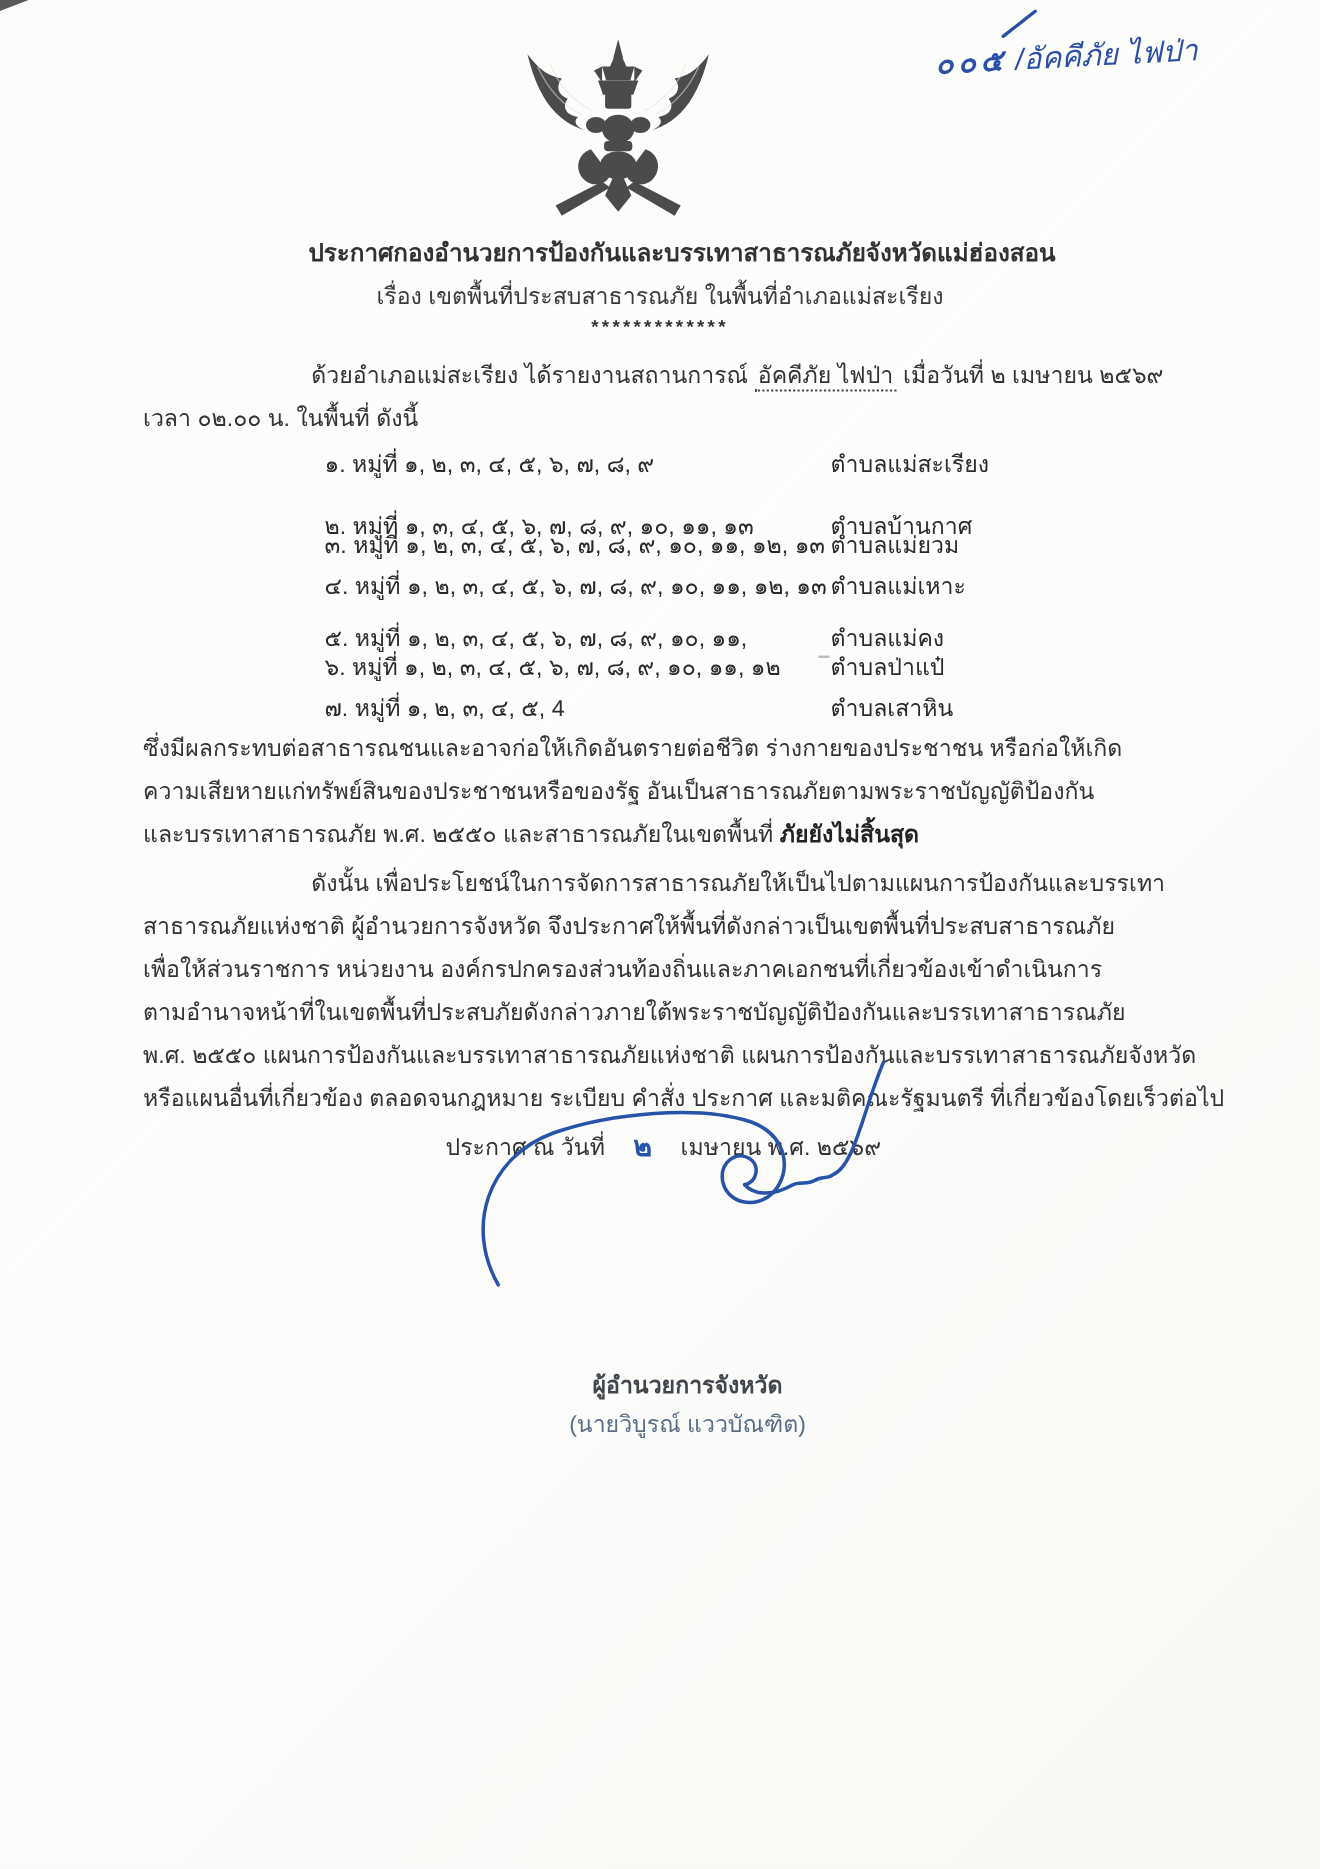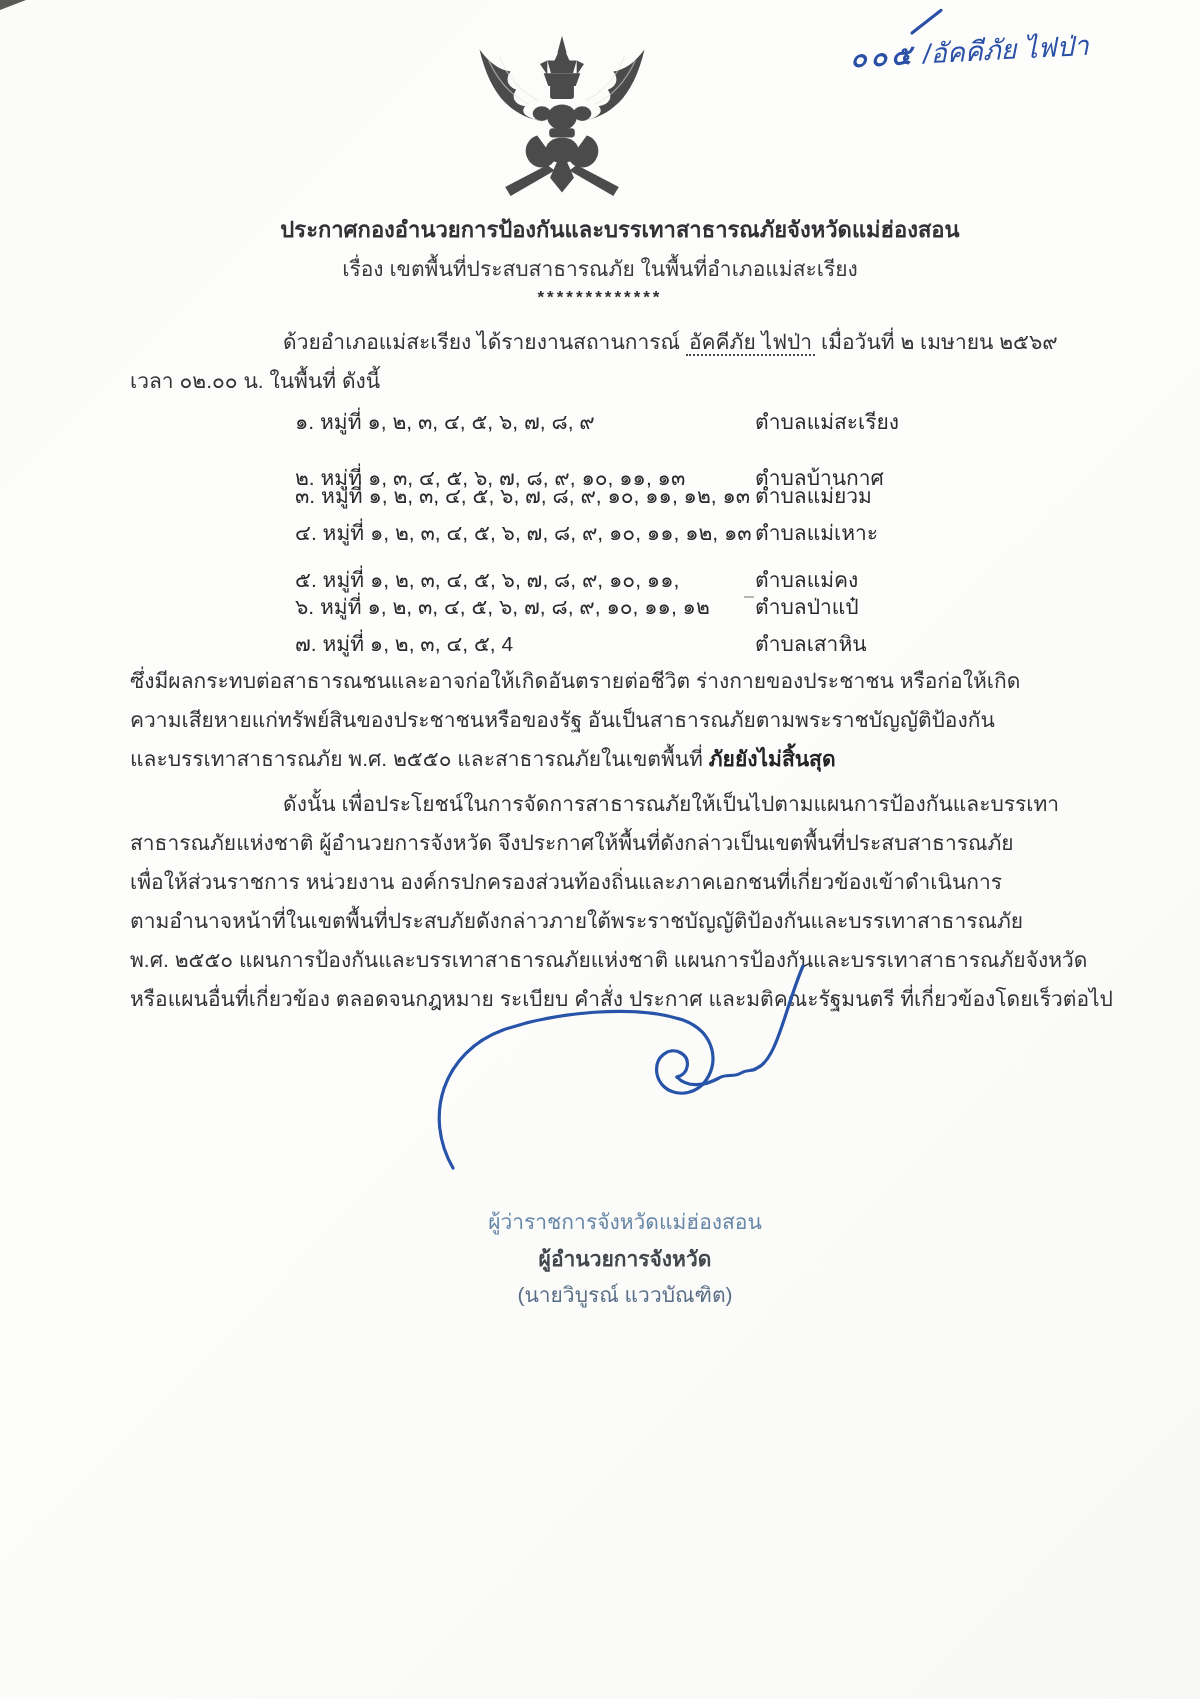--- a/index.html
+++ b/index.html
@@ -137,29 +137,33 @@
     <span class="boldphrase">ภัยยังไม่สิ้นสุด</span>
   </div>
 
   <div class="bodyline" style="left:283px;top:789px;">ดังนั้น เพื่อประโยชน์ในการจัดการสาธารณภัยให้เป็นไปตามแผนการป้องกันและบรรเทา</div>
   <div class="bodyline" style="left:130px;top:828px;">สาธารณภัยแห่งชาติ ผู้อำนวยการจังหวัด จึงประกาศให้พื้นที่ดังกล่าวเป็นเขตพื้นที่ประสบสาธารณภัย</div>
   <div class="bodyline" style="left:130px;top:867px;">เพื่อให้ส่วนราชการ หน่วยงาน องค์กรปกครองส่วนท้องถิ่นและภาคเอกชนที่เกี่ยวข้องเข้าดำเนินการ</div>
   <div class="bodyline" style="left:130px;top:906px;">ตามอำนาจหน้าที่ในเขตพื้นที่ประสบภัยดังกล่าวภายใต้พระราชบัญญัติป้องกันและบรรเทาสาธารณภัย</div>
   <div class="bodyline" style="left:130px;top:945px;">พ.ศ. ๒๕๕๐ แผนการป้องกันและบรรเทาสาธารณภัยแห่งชาติ แผนการป้องกันและบรรเทาสาธารณภัยจังหวัด</div>
   <div class="bodyline" style="left:130px;top:984px;">หรือแผนอื่นที่เกี่ยวข้อง ตลอดจนกฎหมาย ระเบียบ คำสั่ง ประกาศ และมติคณะรัฐมนตรี ที่เกี่ยวข้องโดยเร็วต่อไป</div>
 
+  <div class="promulgation">
+    <span>ประกาศ ณ วันที่</span>
+    <span class="day-handwritten">๒</span>
+    <span>เมษายน พ.ศ. ๒๕๖๙</span>
+  </div>
 
   <div class="signature">
     <svg width="410" height="235" viewBox="0 0 410 235">
       <g stroke="#2753a8" stroke-width="3.2" fill="none" stroke-linecap="round" stroke-linejoin="round">
         <path d="M28 212 C-2 160 18 96 78 74 C130 56 210 48 258 64 C290 76 296 108 278 128 C262 144 236 138 232 118 C229 101 244 90 256 97 C266 103 264 118 252 121"></path>
         <path d="M252 121 C262 132 280 130 294 122 C302 117 308 122 316 117 C322 113 328 116 332 112 C352 104 360 52 378 10"></path>
       </g>
     </svg>
   </div>
 
   <div class="signer signer-name">(นายวิบูรณ์ แววบัณฑิต)</div>
-  <div class="signer signer-title1">ผู้ว่าราชการจังหวัดแม่ฮ่องสอน</div>
   <div class="signer signer-title2">ผู้อำนวยการจังหวัด</div>
 
   <div class="scan-dash" style="left:744px;top:596px;"></div>
 
 </div>
 
 </body></html>

